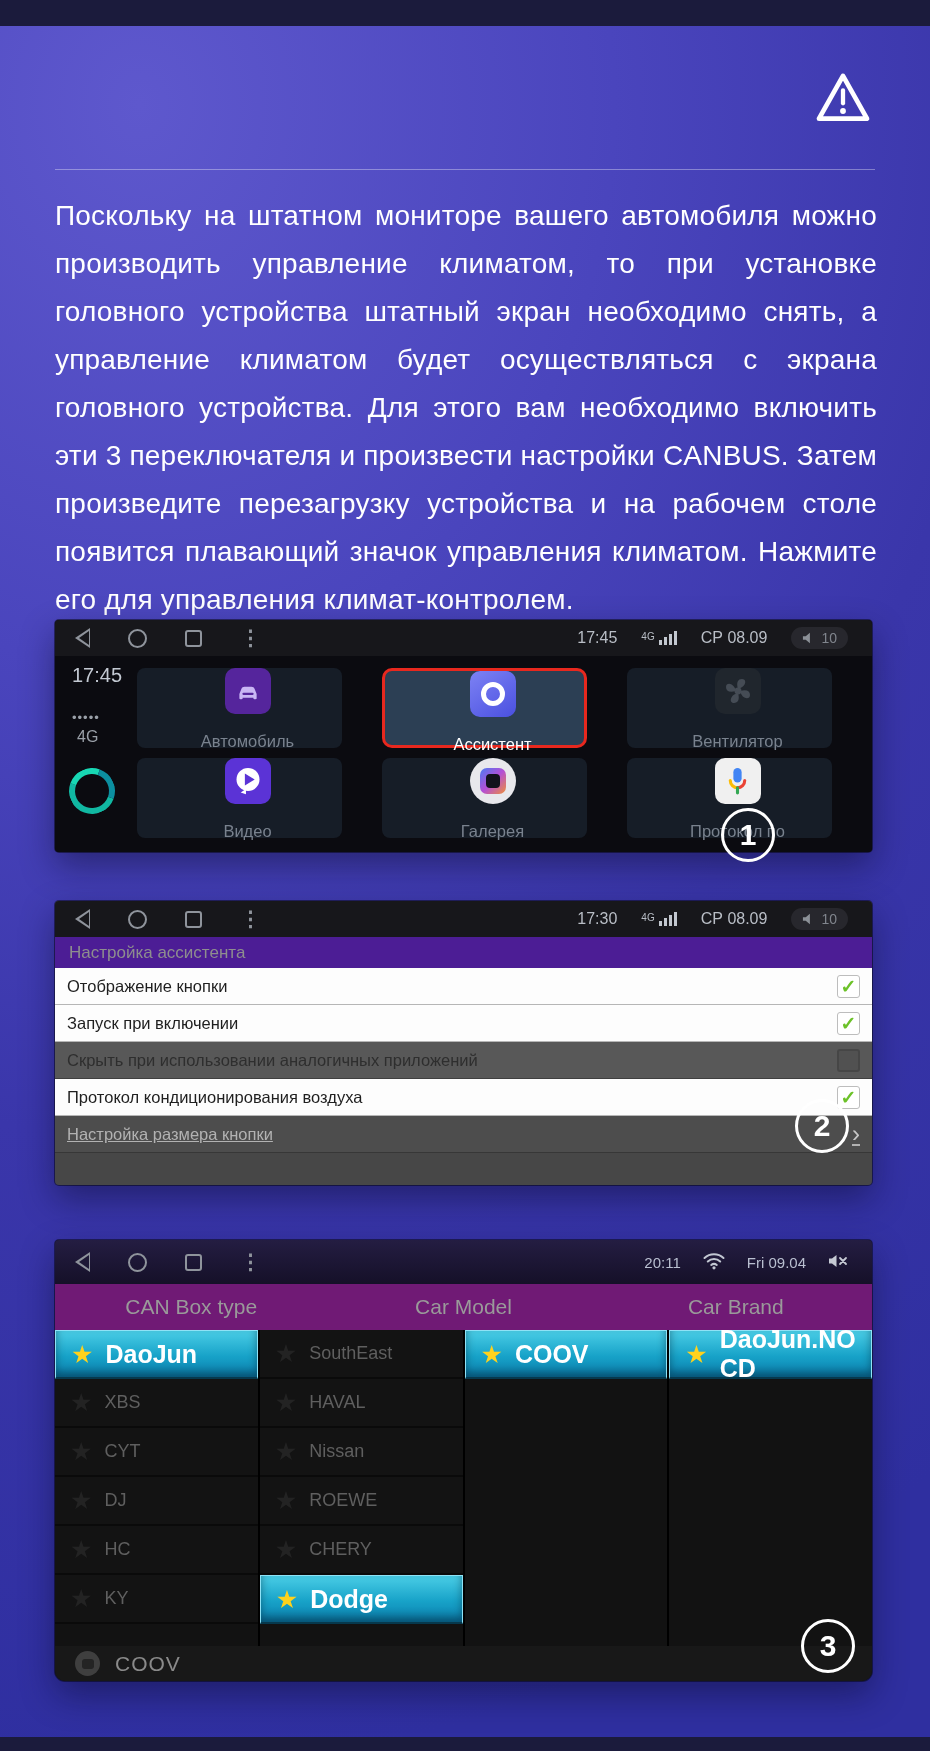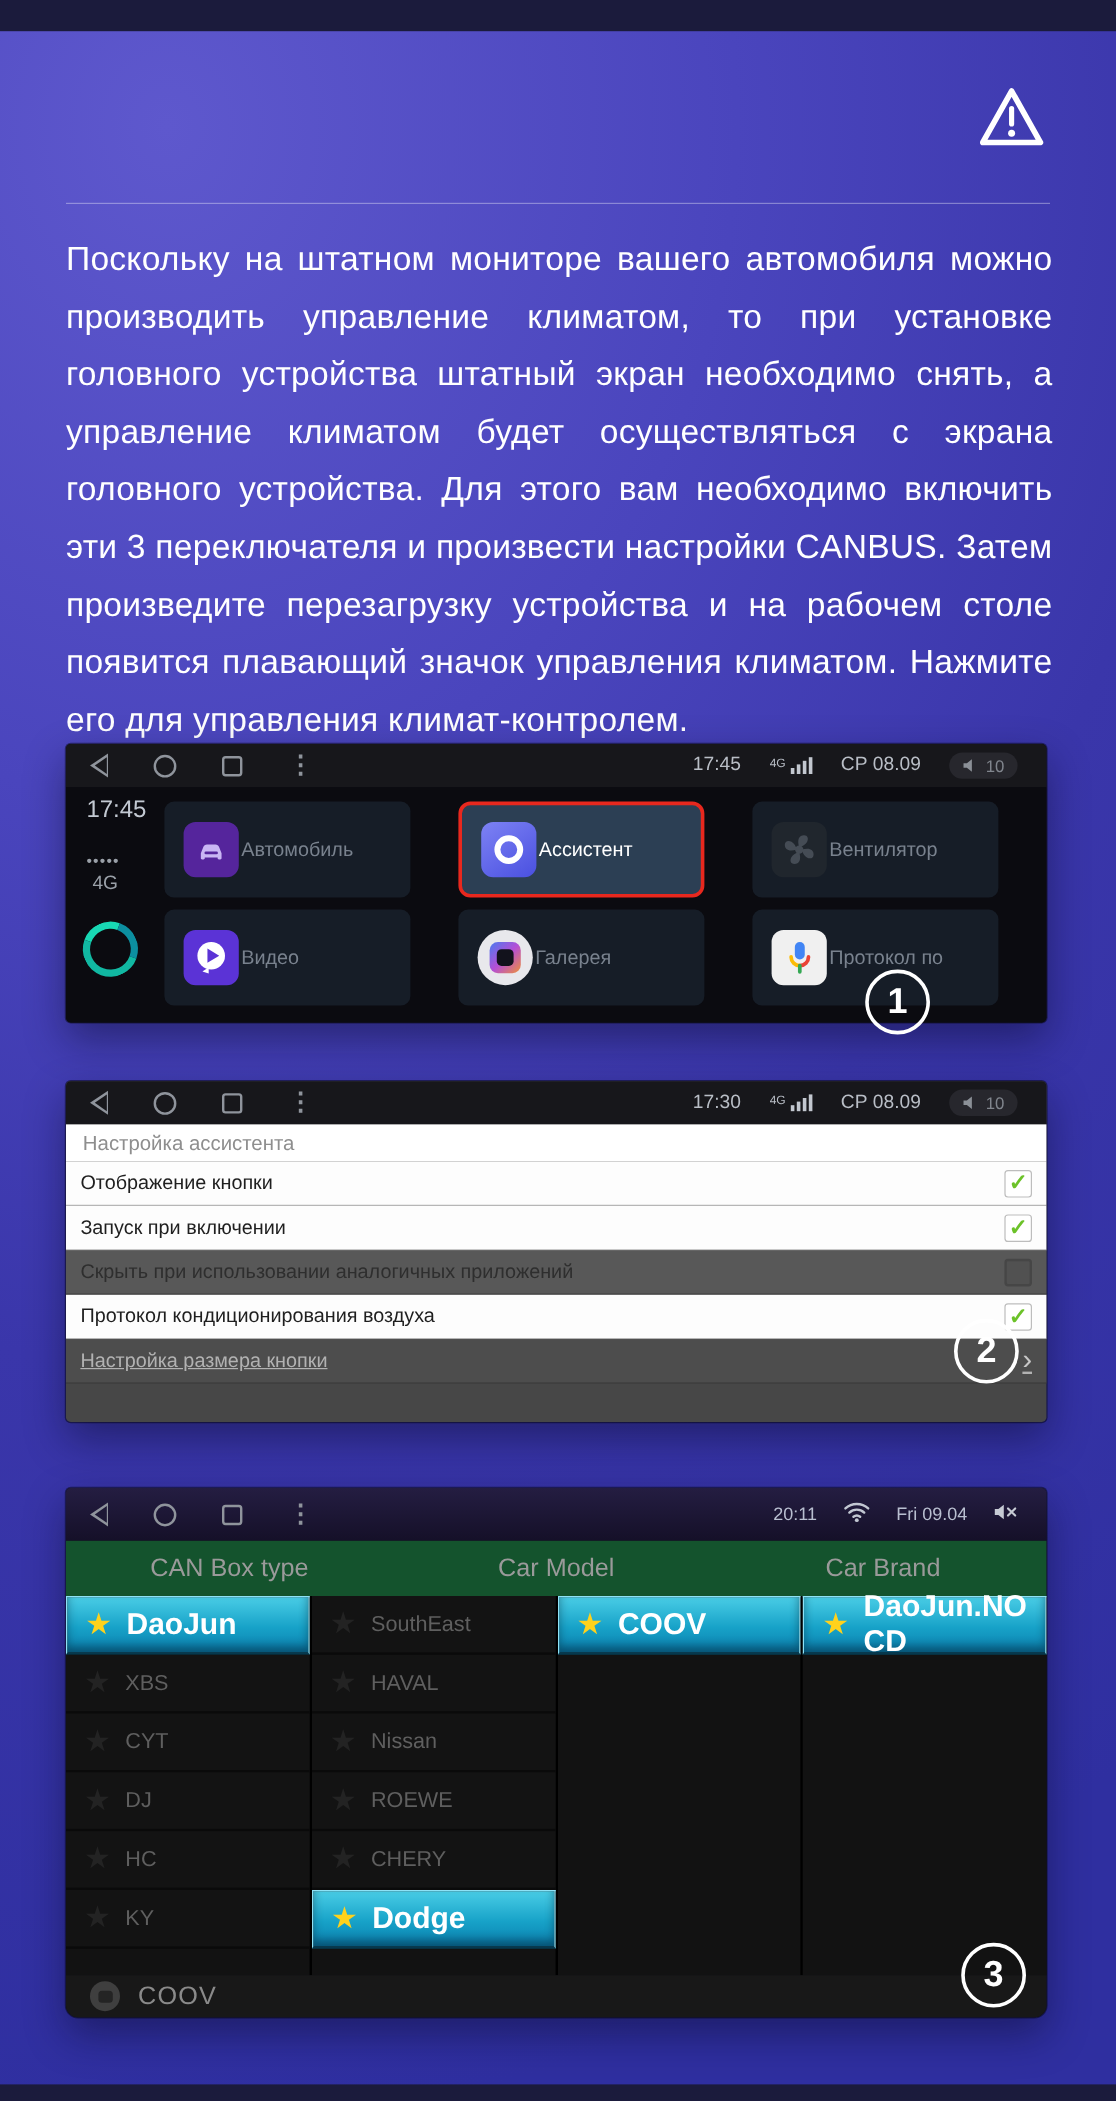--- a/index.html
+++ b/index.html
@@ -50,59 +50,59 @@
   .p1{ top:620px; height:232px; }
   .p1body{ position:absolute; top:36px; left:0; right:0; bottom:0; background:#0b0b10; border-radius:0 0 4px 4px; }
   .rail{ position:absolute; left:0; top:0; width:80px; bottom:0; }
   .rail .rtime{ position:absolute; left:17px; top:8px; color:#c3c9d2; font-size:20px; }
   .rail .rdots{ position:absolute; left:17px; top:54px; color:#9aa0a8; font-size:13px; letter-spacing:1px; }
   .rail .rnet{ position:absolute; left:22px; top:72px; color:#9aa0a8; font-size:16px; }
   .ring{ position:absolute; left:14px; top:112px; width:46px; height:46px; border-radius:50%;
          border:6px solid #11b8a2; border-top-color:#18d8b4; border-right-color:#0c8fa0; transform:rotate(-25deg); }
   .grid{ position:absolute; left:82px; top:12px; right:12px; bottom:0; }
   .tile{ position:absolute; width:205px; height:80px; background:#161d27; border-radius:8px;
-         display:flex; align-items:center; gap:2px; padding-left:16px; }
+         display:flex; align-items:center; gap:18px; padding-left:16px;flex-direction:column; }
   .tile .tlabel{ color:#79828e; font-size:16.5px; }
   .tile.hl{ background:#2c3f54; border:3px solid #e8281e; border-radius:10px; }
   .tile.hl .tlabel{ color:#ffffff; }
   .appic{ width:46px; height:46px; border-radius:10px; display:flex; align-items:center; justify-content:center; flex:none; }
   .ic-car{ background:#55259c; }
   .ic-assist{ background:linear-gradient(145deg,#7d82f4,#4a50e0); }
   .ic-assist .oring{ width:24px; height:24px; border:5px solid #fff; border-radius:50%; }
   .ic-fan{ background:#20262d; }
   .ic-video{ background:#5b33d6; }
   .ic-gallery{ background:#e8e8ec; border-radius:50%; }
   .ic-gallery .gsq{ width:26px; height:26px; border-radius:7px;
         background:linear-gradient(135deg,#4a7bf0,#b44fd6,#ef8f3a); display:flex; align-items:center; justify-content:center; }
   .ic-gallery .gin{ width:14px; height:14px; border-radius:4px; background:#12121c; }
   .ic-voice{ background:#f0f0f0; }
   .p1 .num-badge{ left:666px; top:152px; }
 
   
   .p2{ top:901px; height:284px; background:#474747; }
   .p2 .sb{ border-radius:4px 4px 0 0; }
-  .s2head{ height:31px; background:#ffffff; color:#8e8e8e; font-size:17px; display:flex; align-items:center; padding-left:14px; }
+  .s2head{ height:31px; background:#4c1d95; color:#8e8e8e; font-size:17px; display:flex; align-items:center; padding-left:14px; }
   .s2row{ height:32px; display:flex; align-items:center; justify-content:space-between;
           padding:18px 12px; font-size:16.5px; border-bottom:1px solid rgba(0,0,0,.28); }
   .s2row.light{ background:#fdfdfd; color:#1f1f1f; }
   .s2row.mid{ background:#585858; color:#2e2e2e; }
   .s2row.dim{ background:#4d4d4d; color:#b2b2b2;text-decoration:underline; }
   .cb{ width:23px; height:23px; border-radius:3px; display:flex; align-items:center; justify-content:center; flex:none; }
   .cb.checked{ background:#fff; border:1px solid #bdbdbd; }
   .cb.checked i{ color:#6cc229; font-size:19px; font-weight:bold; font-style:normal; }
   .cb.empty{ border:2px solid #464646; background:#515151; }
   .chev{ color:#c7c7c7; font-size:24px; line-height:20px; }
   .p2 .num-badge{ left:740px; top:198px; }
 
   
   .p3{ top:1240px; height:441px; border-radius:4px 4px 10px 10px; }
   .sb3{ height:44px; background:linear-gradient(180deg,#241d42,#151028); display:flex; align-items:center;
         padding:0 24px 0 20px; border-radius:4px 4px 0 0; }
   .sb3 .sb-right{ color:#b9bfd0; font-size:15px; gap:22px; }
-  .s3head{ height:46px; background:#14532d; display:flex; }
+  .s3head{ height:46px; background:#701a75; display:flex; }
   .s3head div{ flex:1; display:flex; align-items:center; justify-content:center; color:#9a9a9a; font-size:21px; }
   .s3list{ position:absolute; top:90px; left:0; right:0; bottom:35px; background:#0e0e0e; display:flex; }
   .col{ flex:1; border-right:2px solid #000; background:#121212; }
   .col:last-child{ border-right:none; }
   .citem{ height:49px; border-bottom:2px solid #0a0a0a; display:flex; align-items:center; gap:12px; padding-left:15px;
           background:#131313; }
   .citem .star{ font-size:25px; color:#232323; line-height:1; }
   .citem .clabel{ font-size:18px; color:#5f5f5f; }
   .citem.selected{ background:linear-gradient(180deg,#49cde6 0%,#17a2c8 55%,#0b7fae 100%);
           border:1px solid #8ee2f6; border-bottom:2px solid #06384d;

